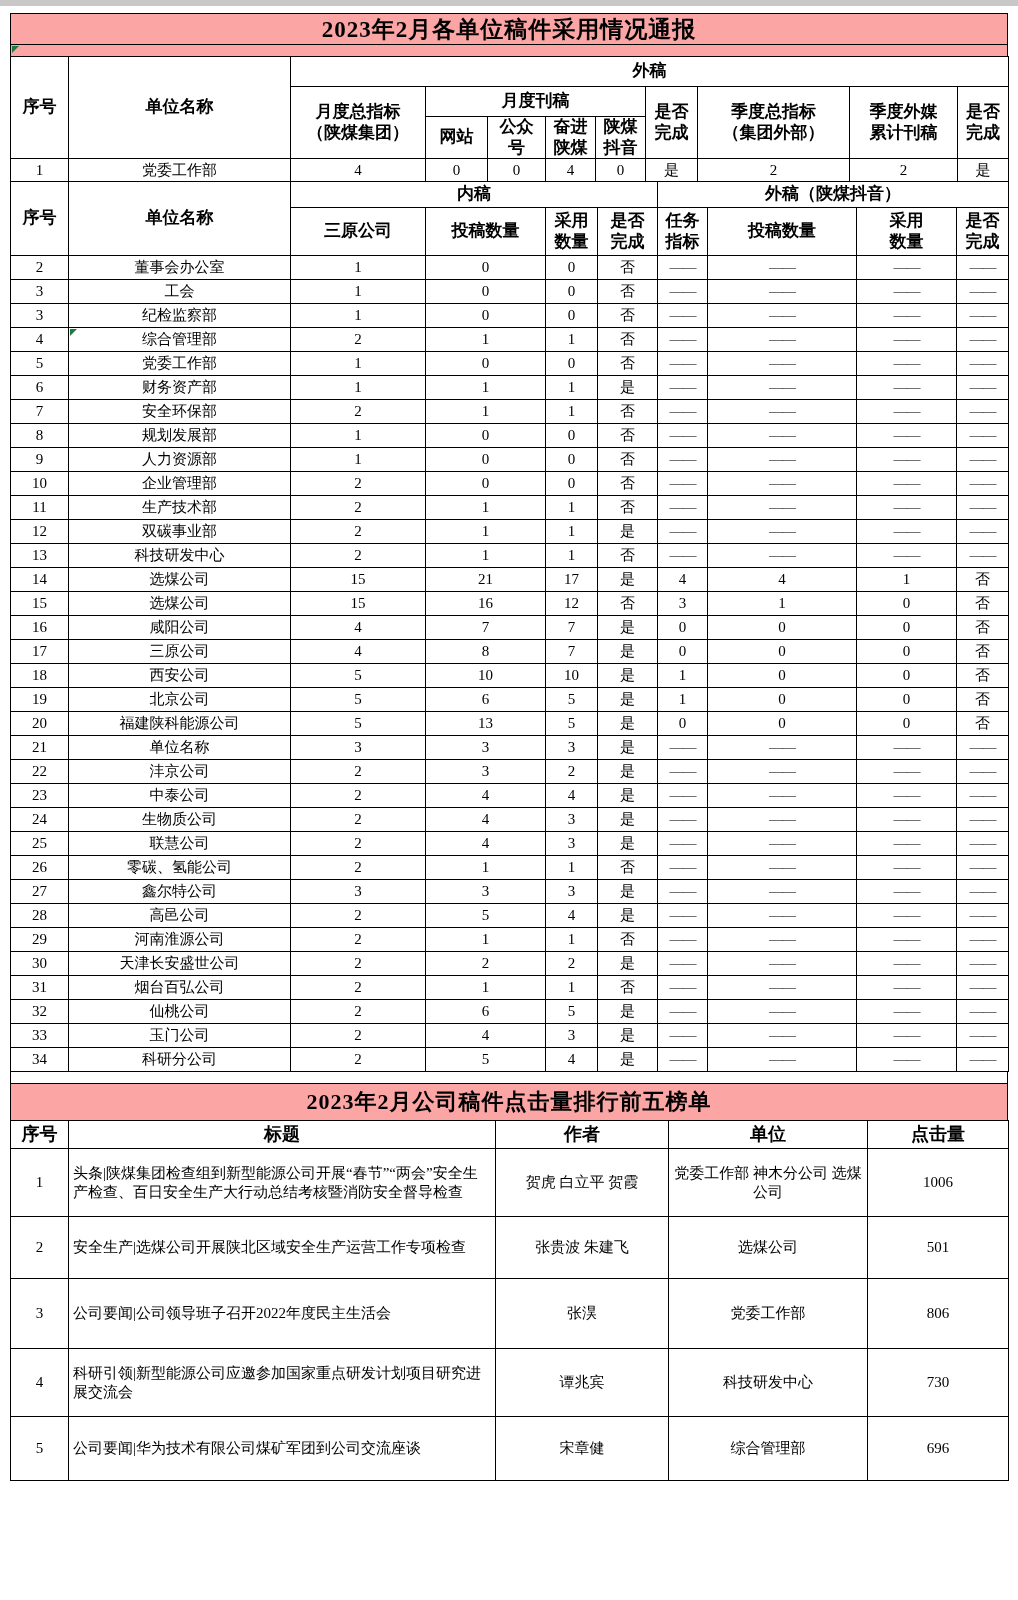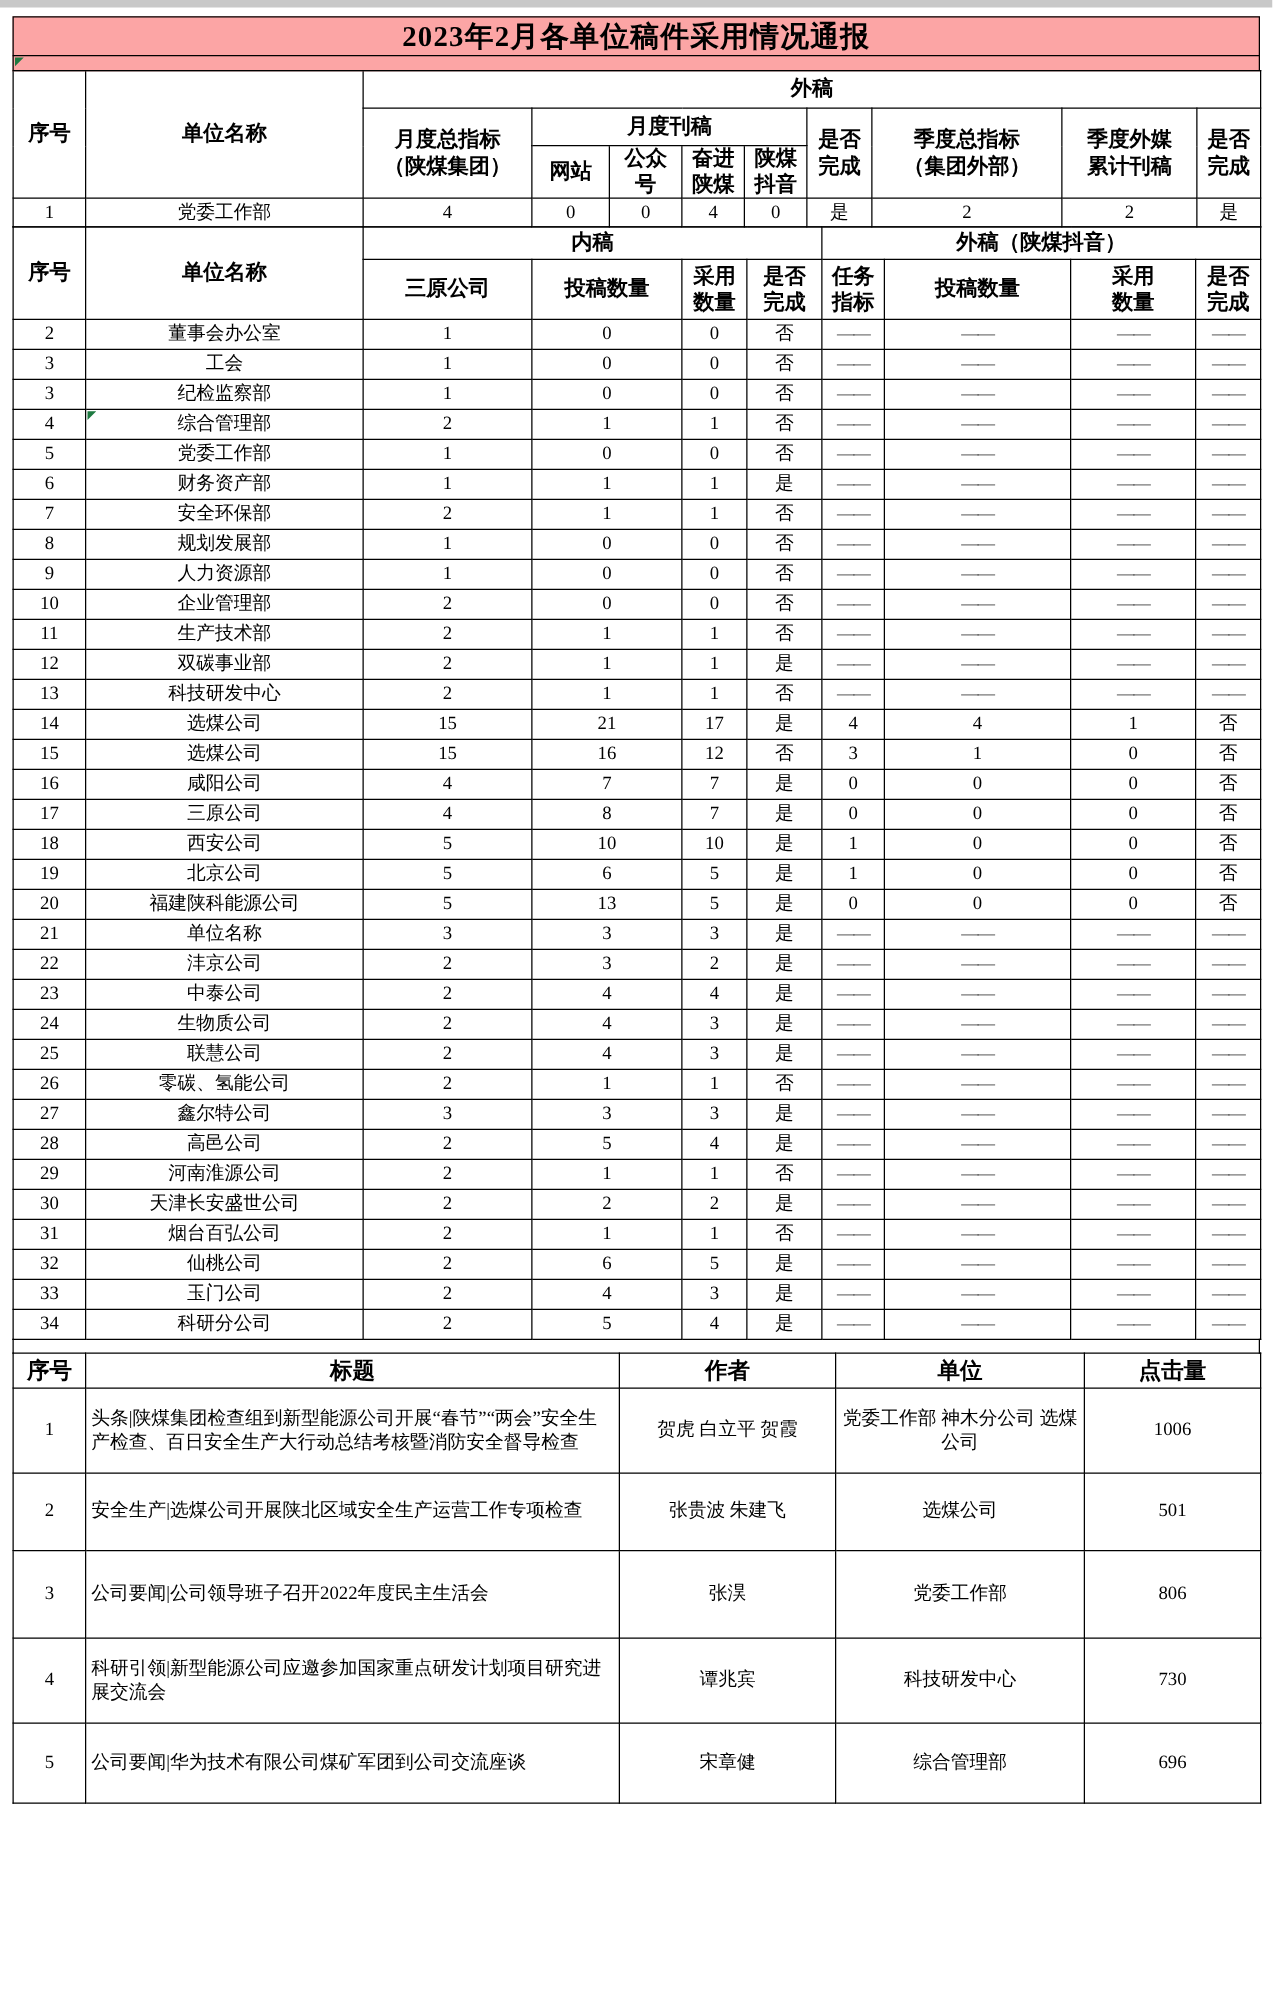--- a/index.html
+++ b/index.html
@@ -583,20 +583,23 @@
           <td class="dash">——</td>
           <td class="dash">——</td>
           <td class="dash">——</td>
           <td class="dash">——</td>
         </tr>
       </tbody>
   </table>
 
   <div class="gap-row"></div>
 
+  <div class="block title-row title-row2">
+    <span>2023年2月公司稿件点击量排行前五榜单</span>
+  </div>
 
   <table id="rank">
     <colgroup>
       <col style="width:58px">
         <col style="width:427px">
         <col style="width:173px">
       <col style="width:199px">
         <col style="width:141px">
     </colgroup>
     <thead>

